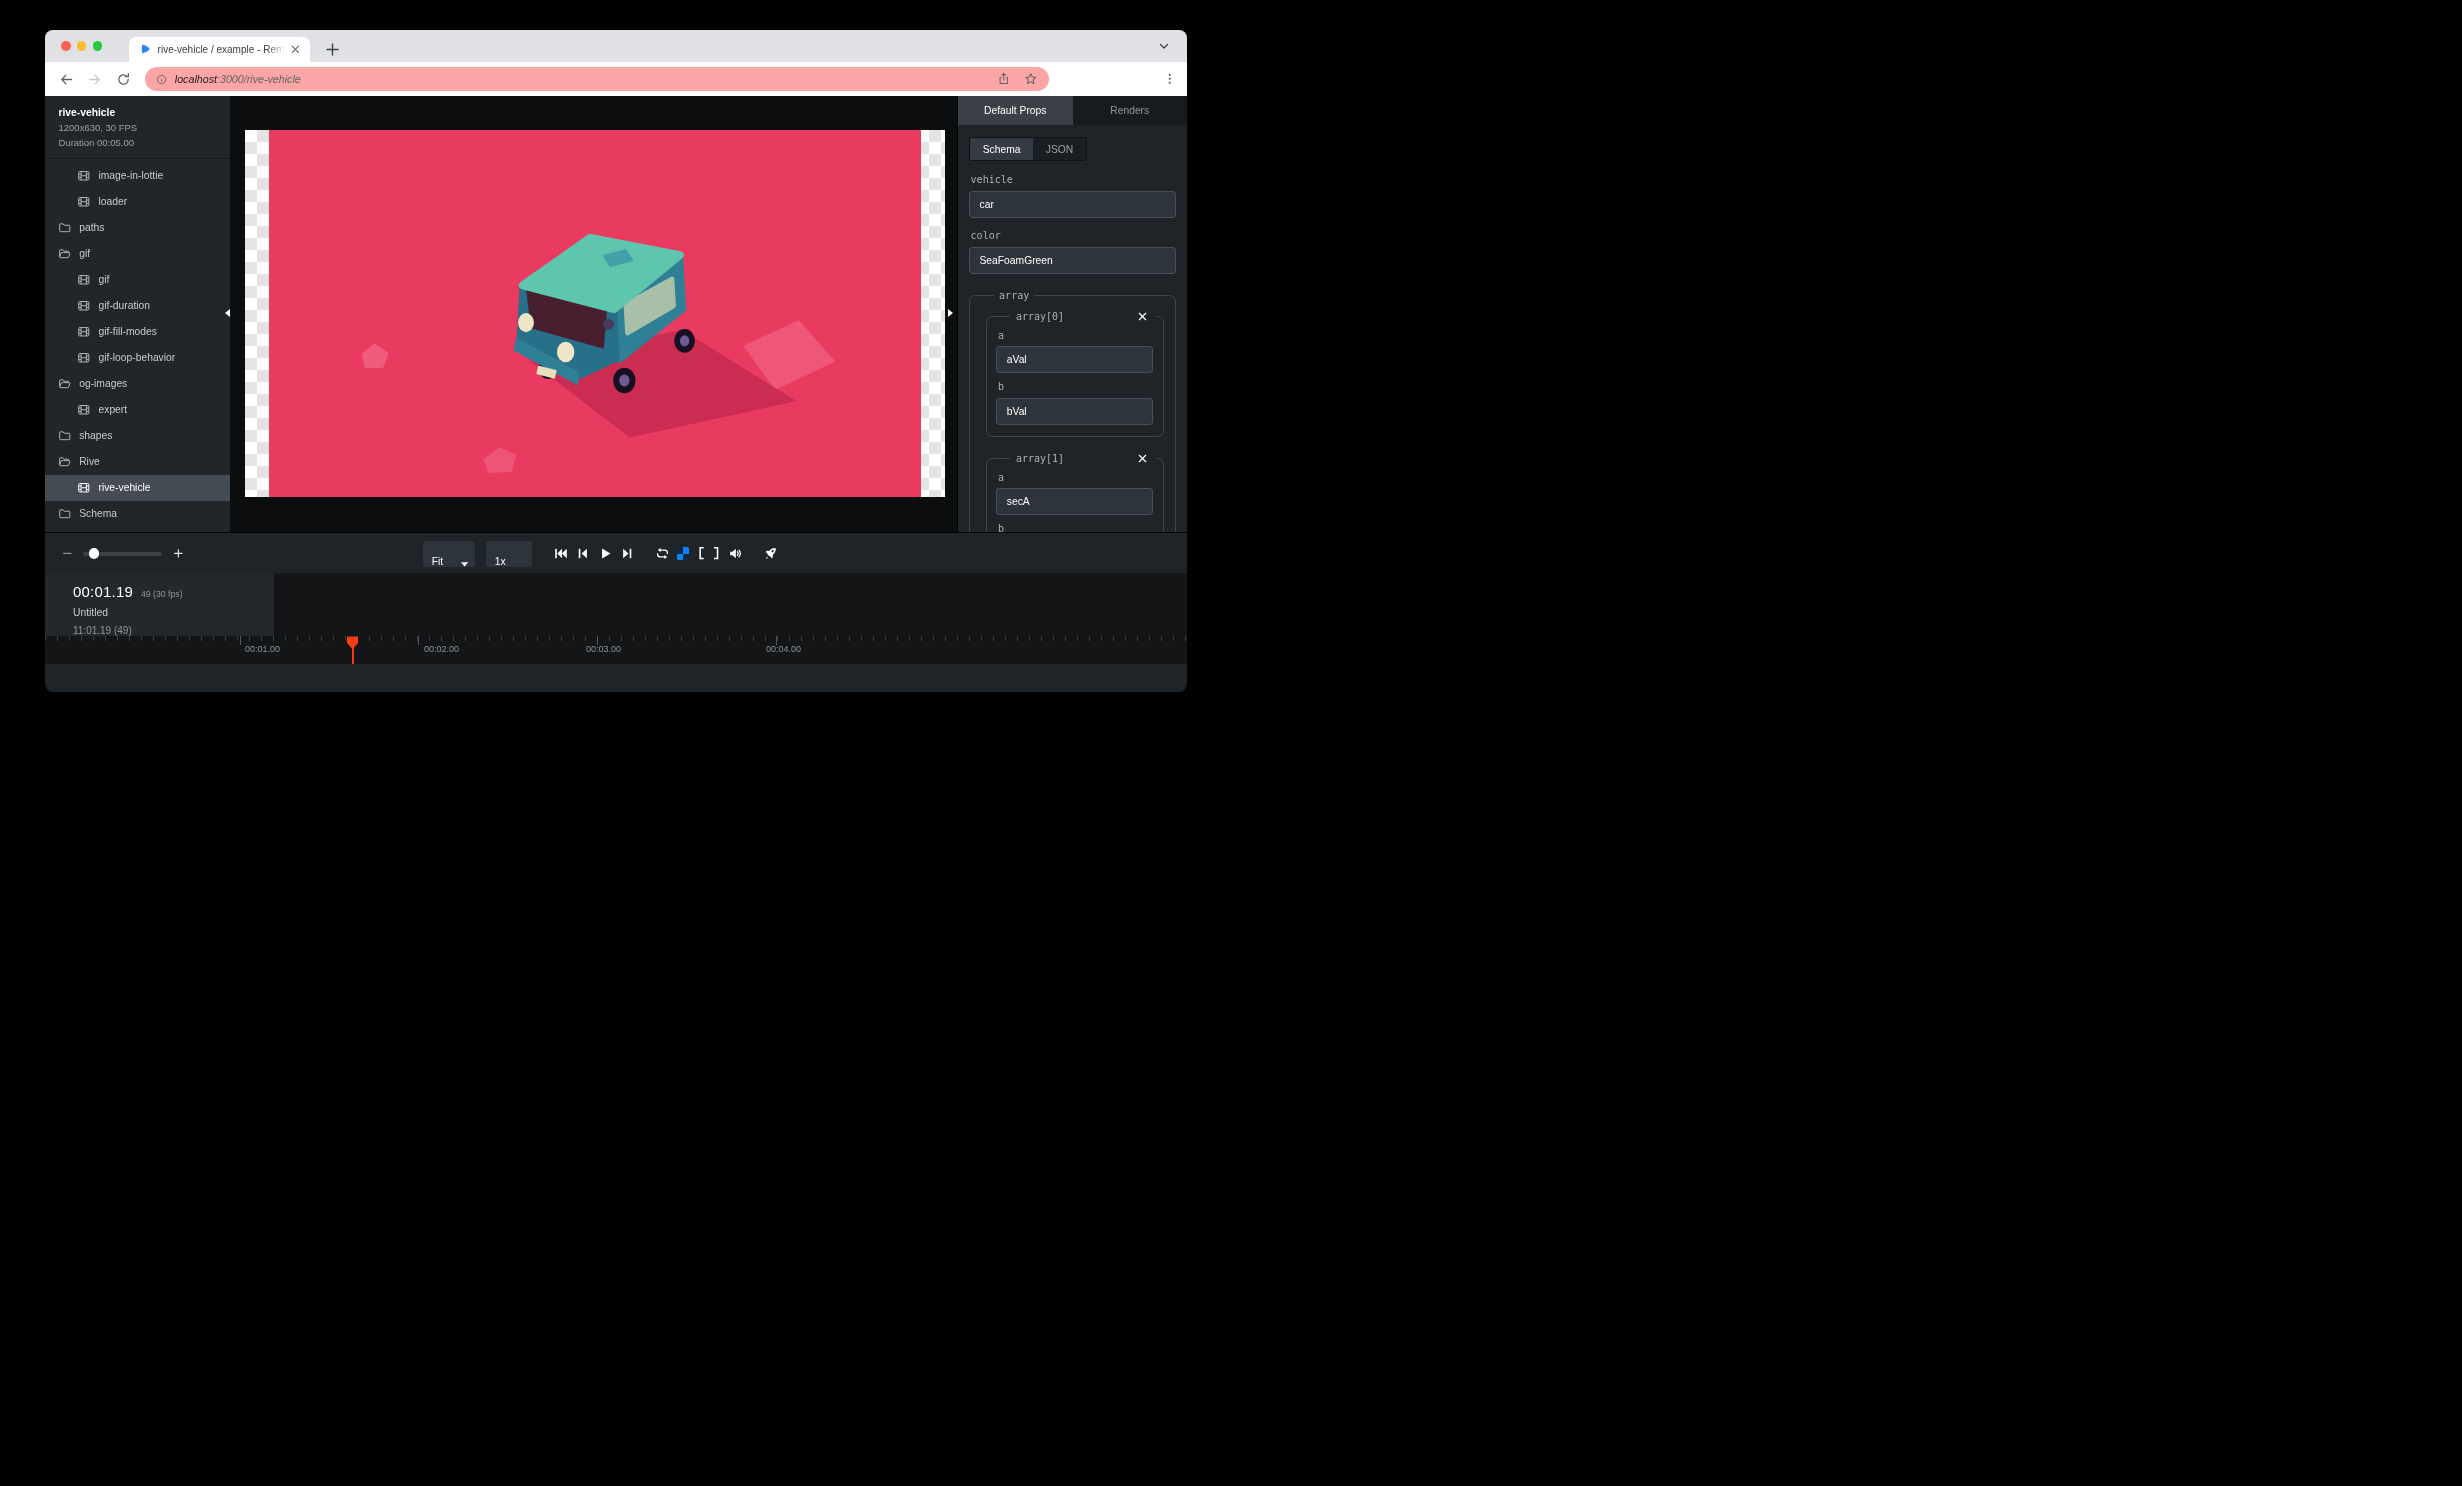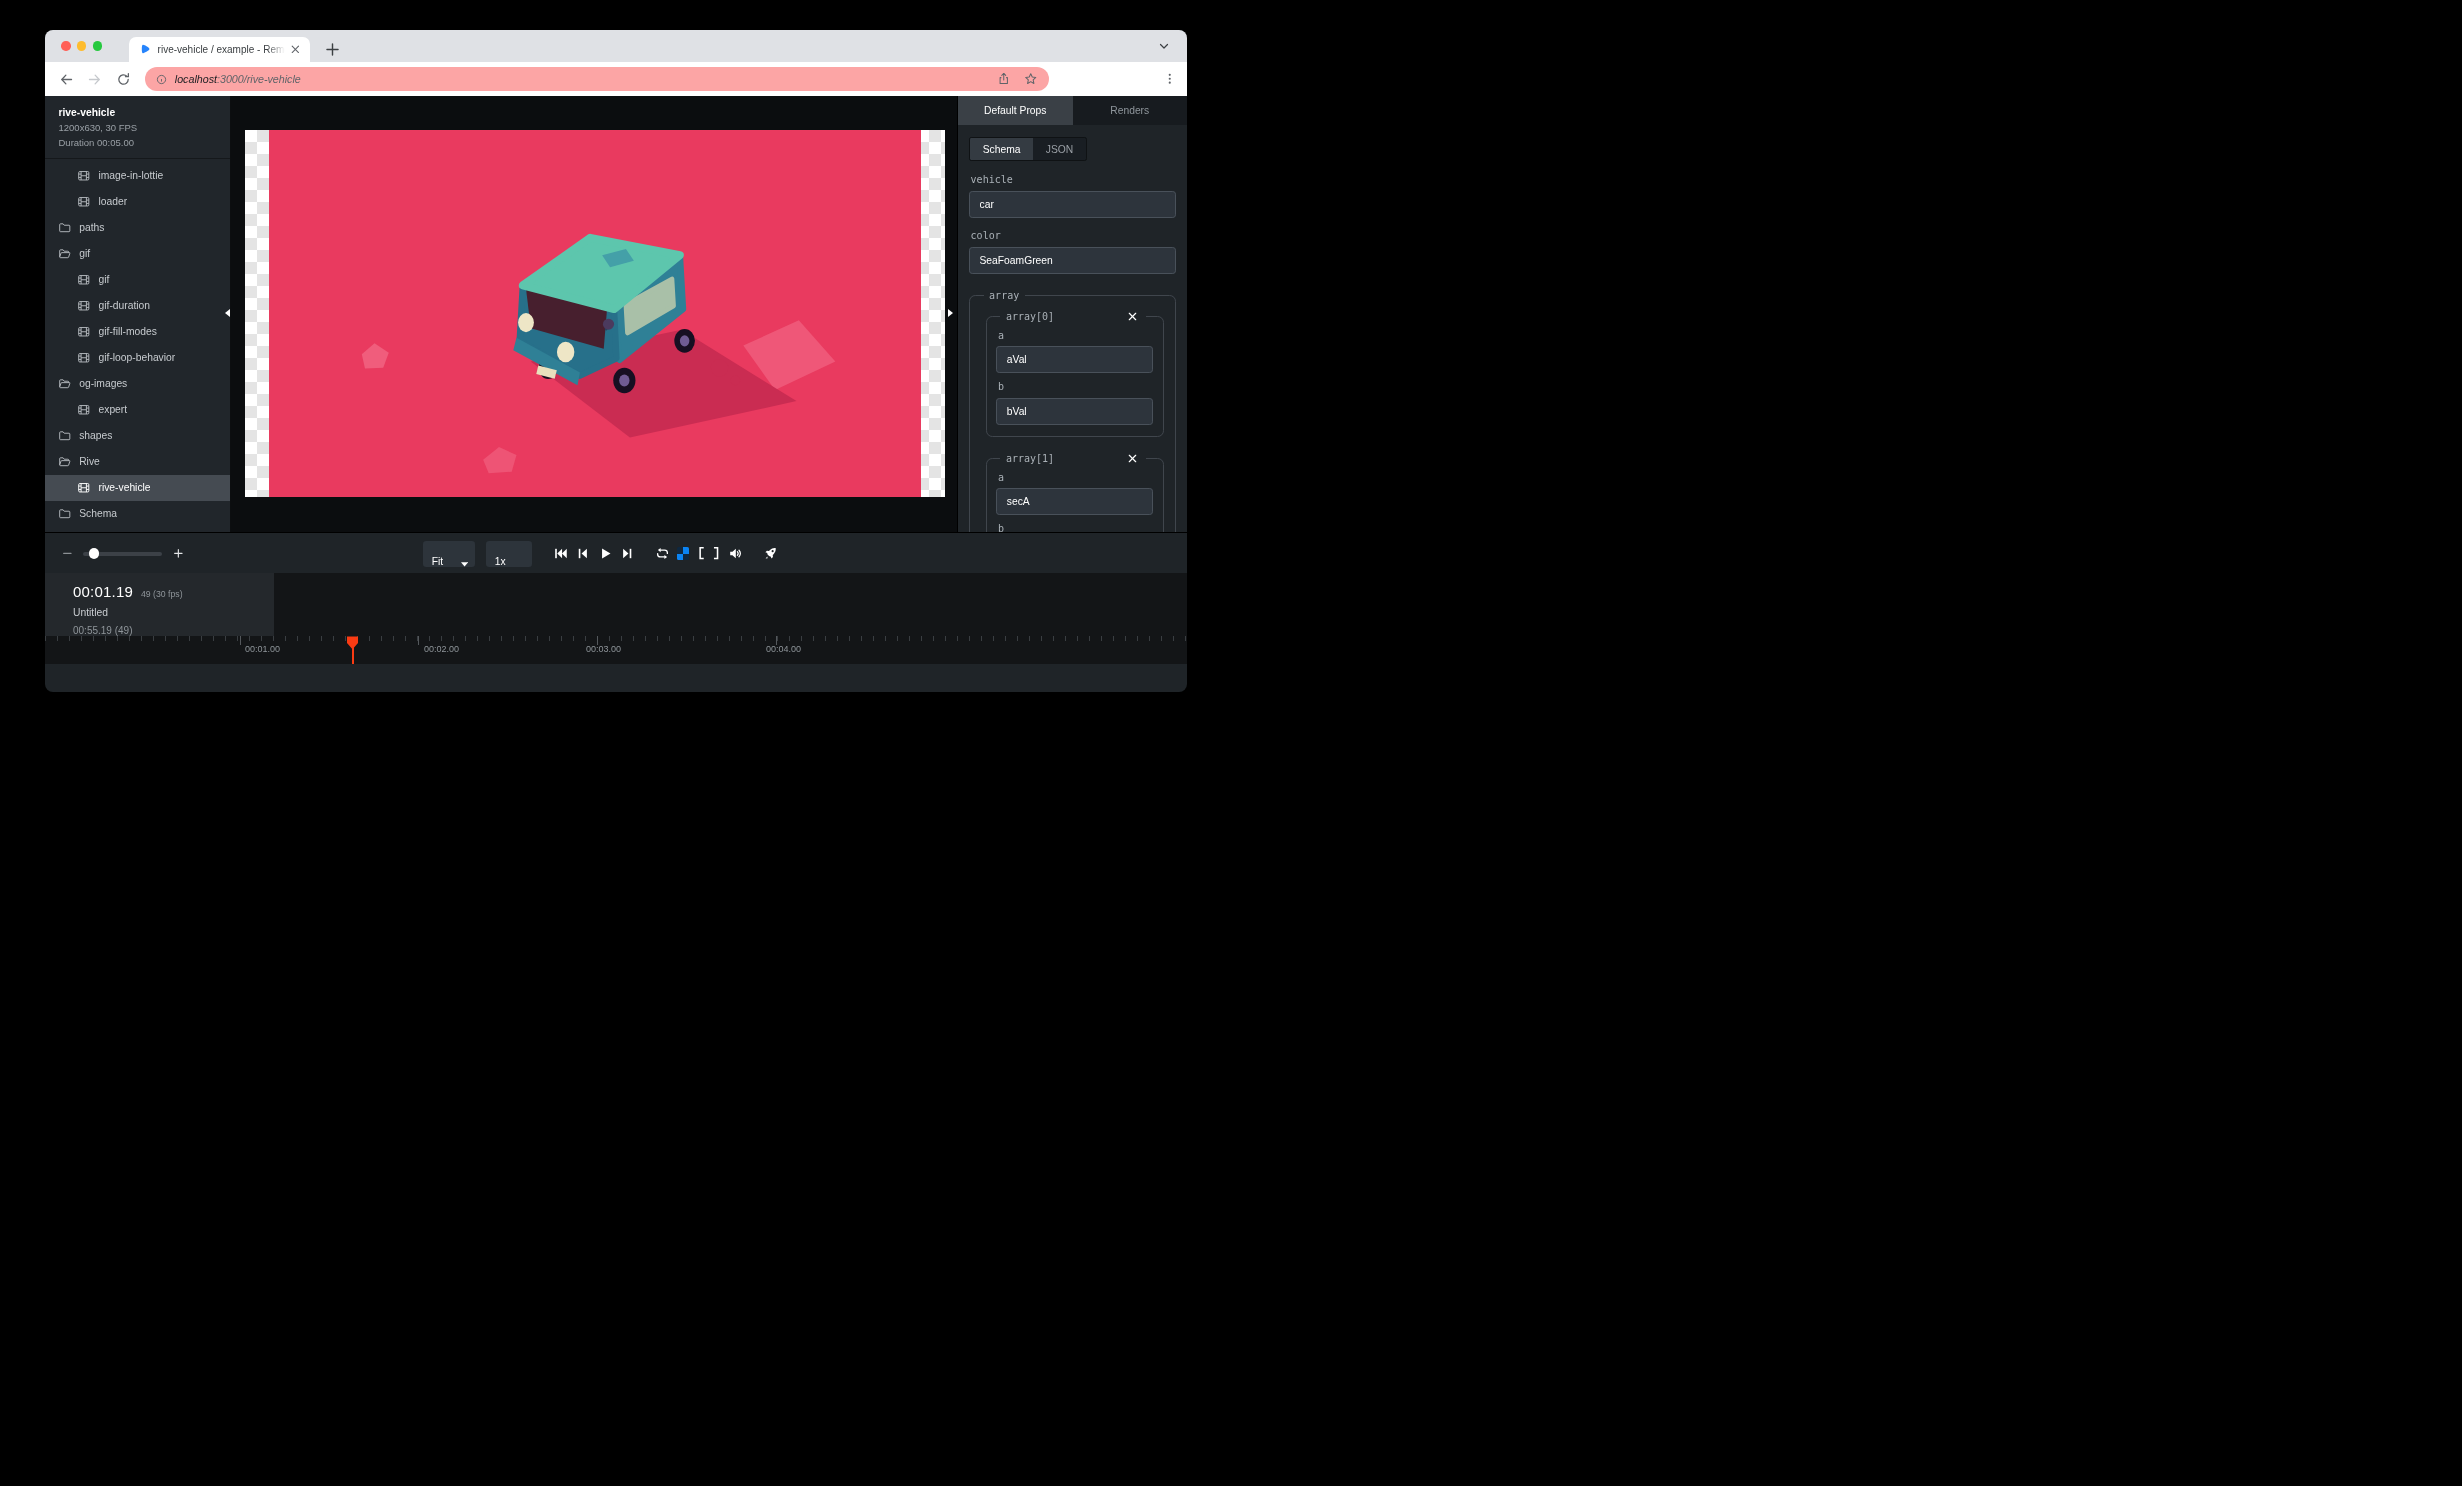--- a/index.html
+++ b/index.html
@@ -78,21 +78,21 @@
     color:#8f969c; cursor:pointer; }
   .rp-tab.active { background:#3a4046; color:#fff; }
   .rp-body { padding:12.7px 11px 0 11px; overflow:hidden; flex:1; }
   .seg { display:inline-flex; border:0.8px solid #0f1214; background:#191e23; border-radius:2.4px; overflow:hidden; }
   .seg-btn { font-size:10.3px; padding:5.6px 12.7px; color:#9aa0a6; cursor:pointer; }
   .seg-btn.active { background:#343b42; color:#fff; }
   .fld-label { font-family:"DejaVu Sans Mono", monospace; font-size:10px; color:#aab1b7; margin:12.7px 0 5.6px 1.6px; }
   .fld-input { width:100%; height:27px; background:#2d343c; border:0.8px solid #49515a; border-radius:3.2px;
     color:#fff; font-size:10.3px; padding:0 9.5px; font-family:"Liberation Sans",sans-serif; outline:none; }
   fieldset.grp { border:0.8px solid #40464d; border-radius:6.3px; margin-top:16px; padding:1.6px 9.5px 9.5px 9.5px; }
-  fieldset.grp legend { font-family:"DejaVu Sans Mono", monospace; font-size:10px; color:#aab1b7; padding:0 5.6px; margin-left:4px; }
+  fieldset.grp legend { font-family:"DejaVu Sans Mono", monospace; font-size:10px; color:#aab1b7; padding:0 5.6px; margin-left:14px; }
   fieldset.itm { border:0.8px solid #40464d; border-radius:6.3px; margin:8px 1.6px 16px 6.3px; padding:0 9.5px 11px 9.5px; position:relative; }
   fieldset.itm legend { display:flex; align-items:center; width:calc(100% - 11px); }
   .itm-close { margin-left:auto; width:11px; height:11px; color:#fff; cursor:pointer; background:#1f2428; padding:0 3.2px; box-sizing:content-box; }
   .itm .fld-label { margin-top:8px; }
 
   
   .controls { position:relative; height:41px; background:#1f2428; border-top:0.8px solid #000; }
   .zoomctl { position:absolute; left:16px; top:0; height:41px; display:flex; align-items:center; }
   .zbtn { width:12.7px; height:12.7px; color:#8b9094; }
   .zbtn.plus { color:#e4e6e8; }
@@ -582,21 +582,21 @@
       </div>
     </div>
 
     <div class="timeline">
       <div class="tl-left">
         <div class="tl-time-row">
           <span class="tl-time">00:01.19</span>
           <span class="tl-frames">49 (30 fps)</span>
         </div>
         <div class="tl-name">Untitled</div>
-        <div class="tl-dur">00:55.19 (49)</div>
+        <div class="tl-dur">11:01.19 (49)</div>
       </div>
       <div class="tl-ruler">
         <div class="ticks"></div>
         <div class="bar"></div>
         <div class="ph-line" style="left: 307px;"></div>
         <div class="ph-marker" style="left: 302px;"></div>
       <div class="majtick" style="left: 195px;"></div>
           <div class="ticklabel" style="left: 200px;">00:01.00</div>
           <div class="majtick" style="left: 373px;"></div>
           <div class="ticklabel" style="left: 379px;">00:02.00</div>

